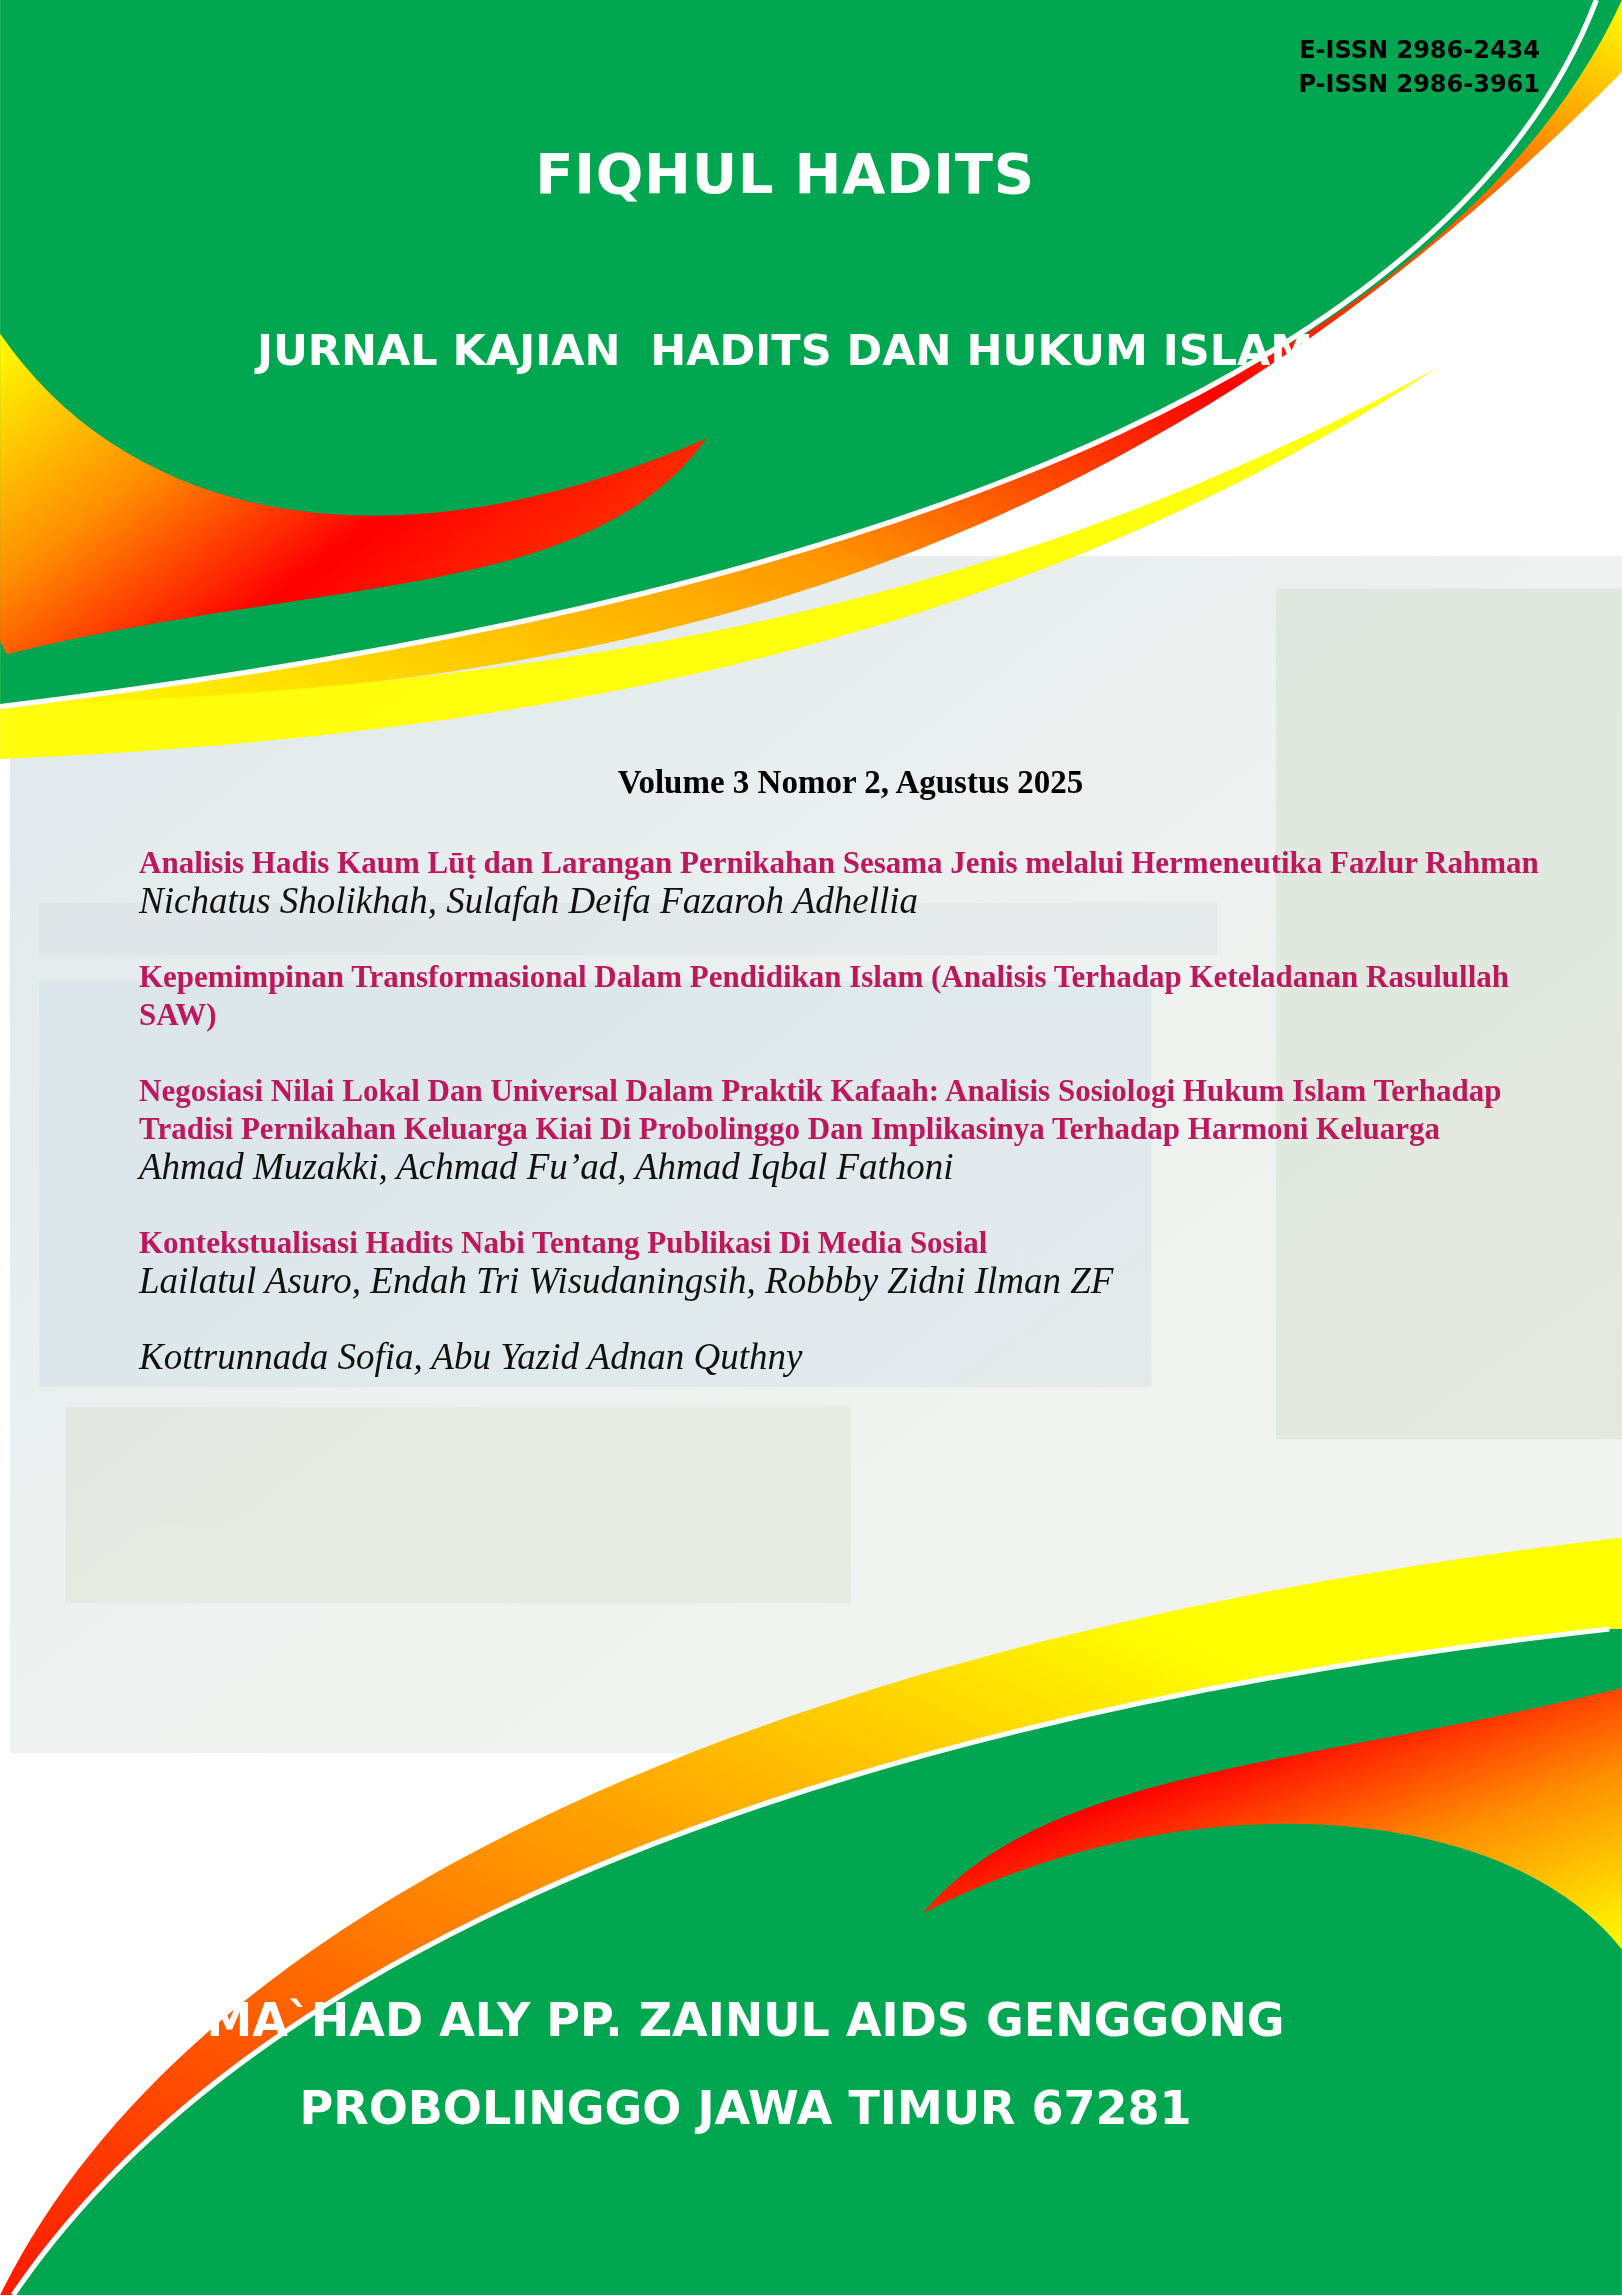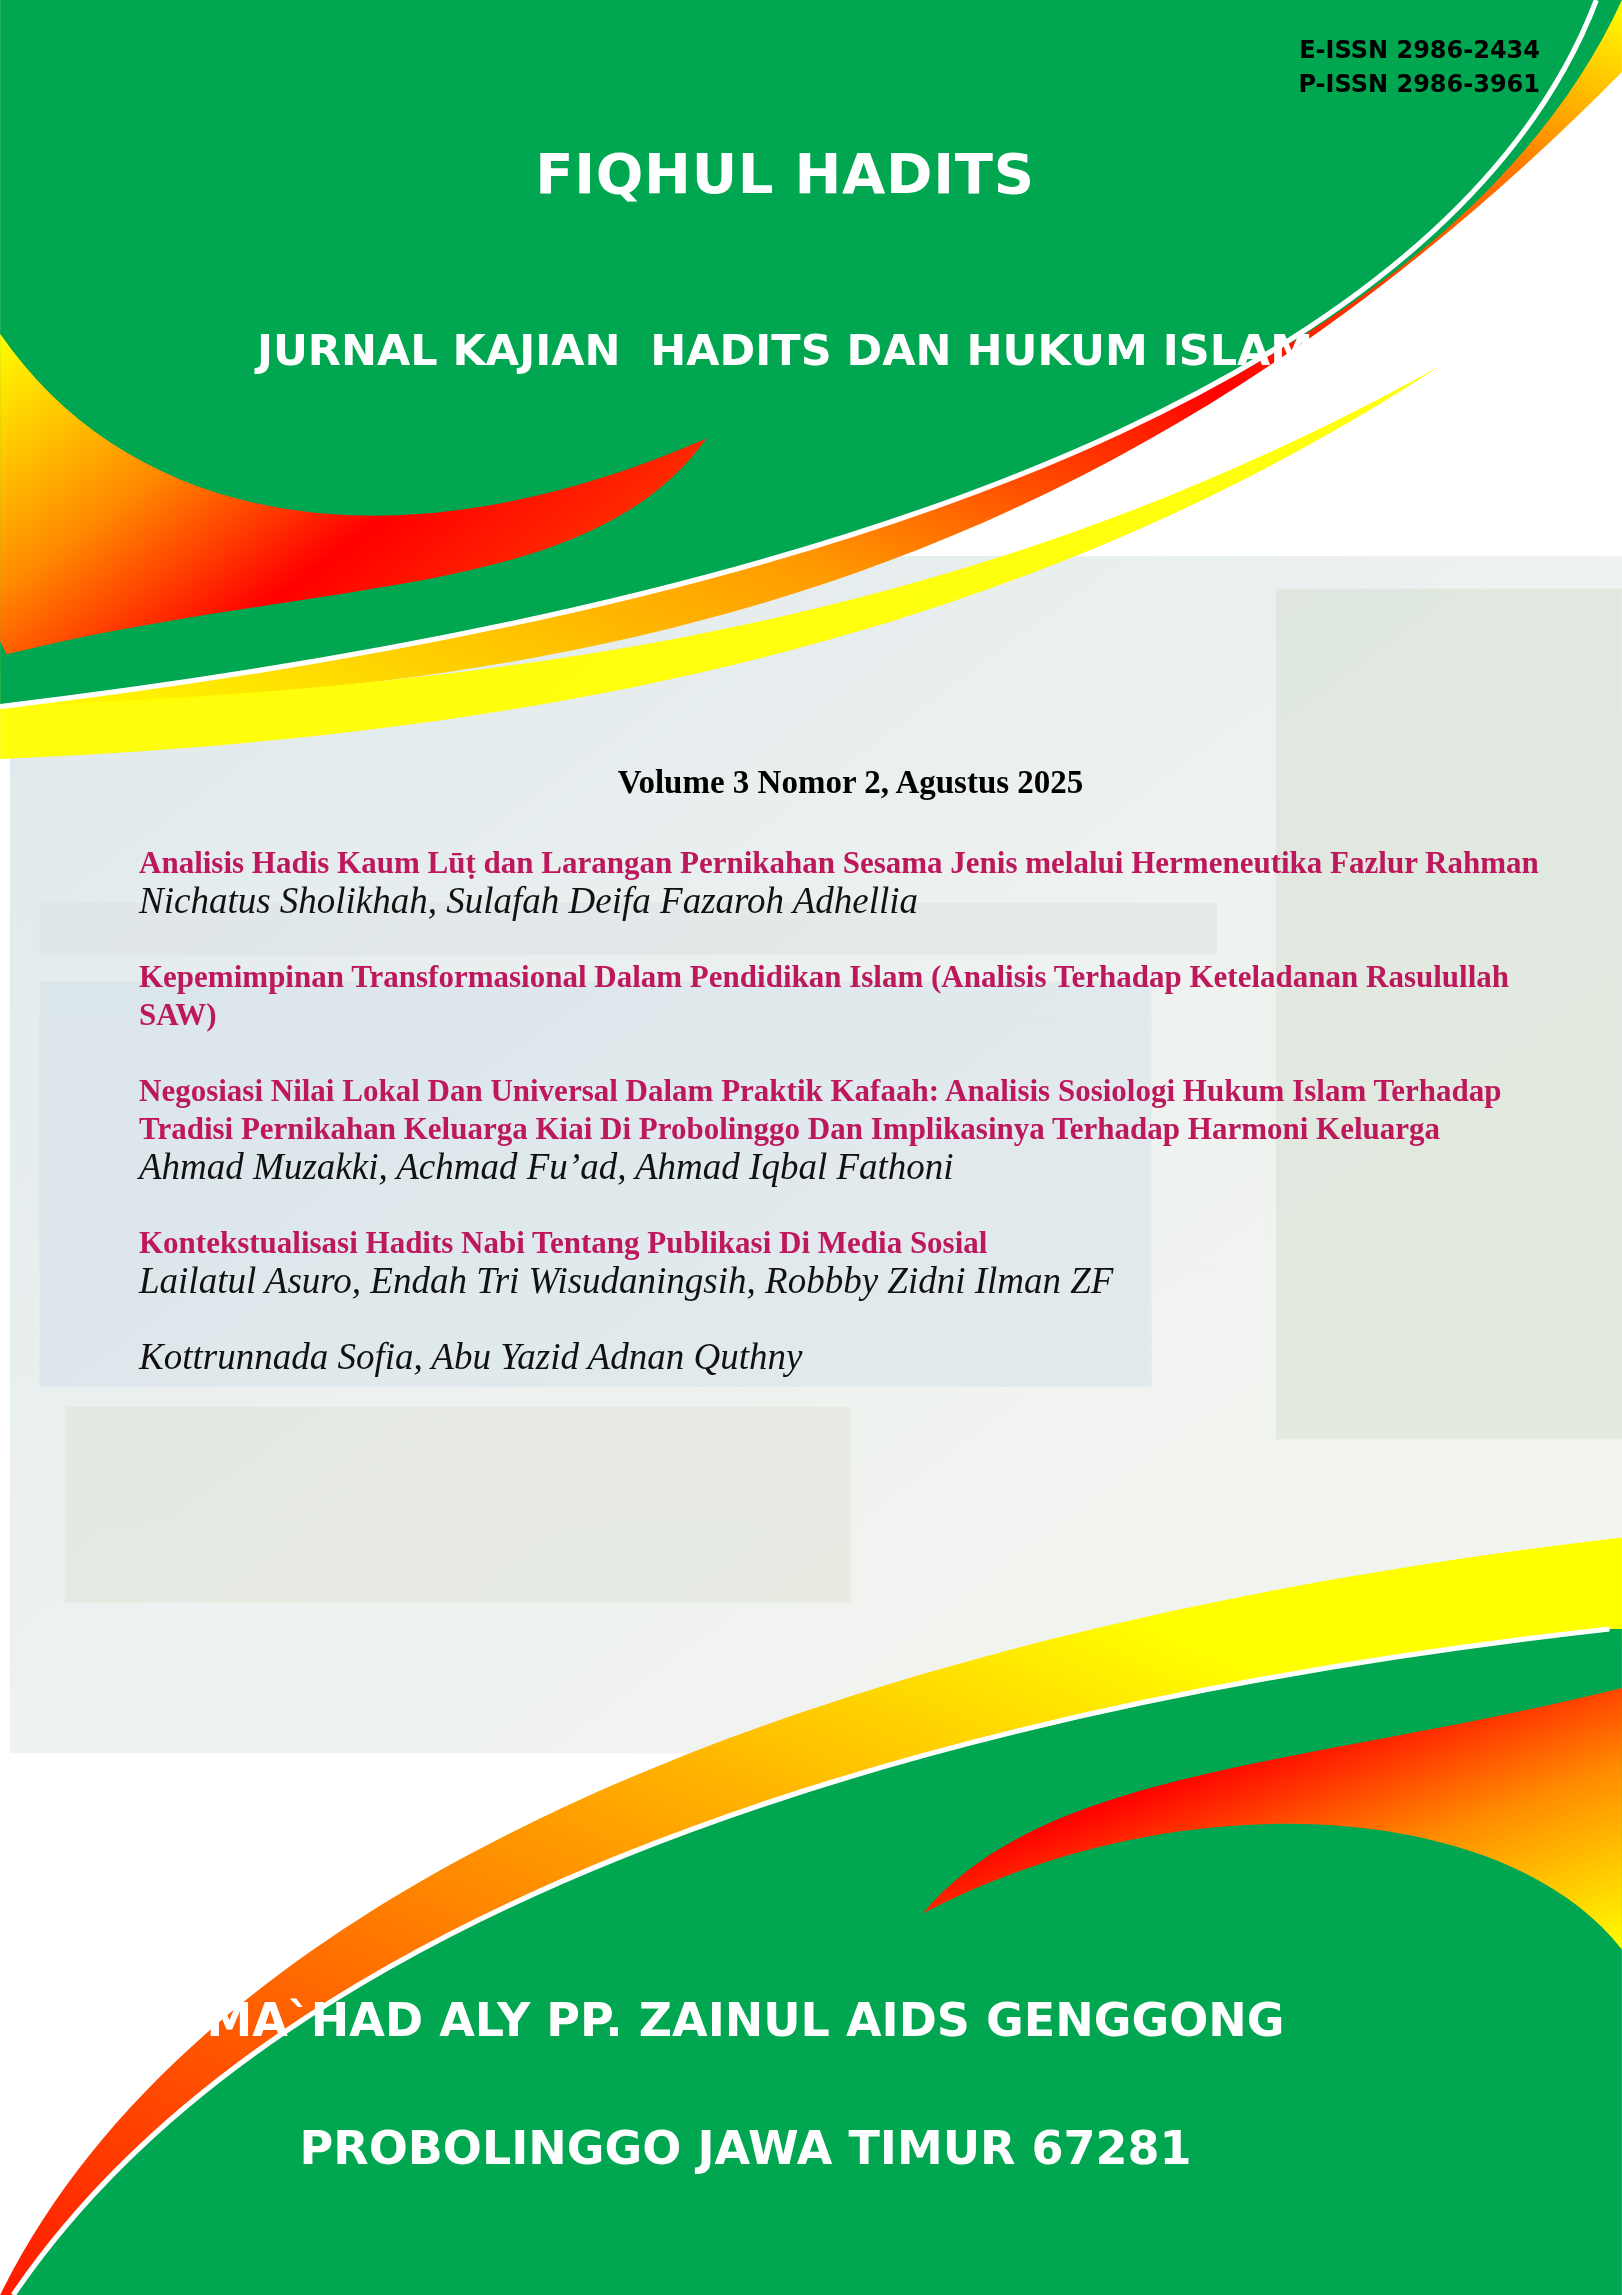--- a/index.html
+++ b/index.html
@@ -18,21 +18,21 @@
     font-family: "Liberation Serif", serif; font-weight: bold; font-size: 33px; color: #000; }
 
   .toc { position: absolute; left: 139px; top: 844px; width: 1440px; }
   .article { margin-bottom: 38px; }
   .art-title { font-family: "Liberation Serif", serif; font-weight: bold; font-size: 31px; line-height: 38px; color: #be185d; }
   .art-authors { font-family: Liberation Serif, serif; font-style: italic; font-size: 37px; line-height: 38px; color: #111; }
 
   .footer1 { position: absolute; left: 0; width: 1622px; top: 1993px; text-align: center;
     font-family: "DejaVu Sans", sans-serif; font-weight: bold; font-size: 46px; color: #fff; padding-right: 131px; box-sizing: border-box; }
   .footer2 { position: absolute; left: 0; width: 1622px; top: 2081px; text-align: center;
-    font-family: "DejaVu Sans", sans-serif; font-weight: bold; font-size: 46px; color: #fff; padding-right: 131px; box-sizing: border-box; margin-top: 40px; }
+    font-family: "DejaVu Sans", sans-serif; font-weight: bold; font-size: 46px; color: #fff; padding-right: 131px; box-sizing: border-box; }
 </style>
 </head>
 <body>
 
 <div class="page">
 
   <svg class="bg" viewBox="0 0 2479 3508" xmlns="http://www.w3.org/2000/svg">
     <defs>
       <linearGradient id="photoFade" x1="0" y1="0" x2="1" y2="1">
         <stop offset="0" stop-color="#dfe8ec"></stop>

